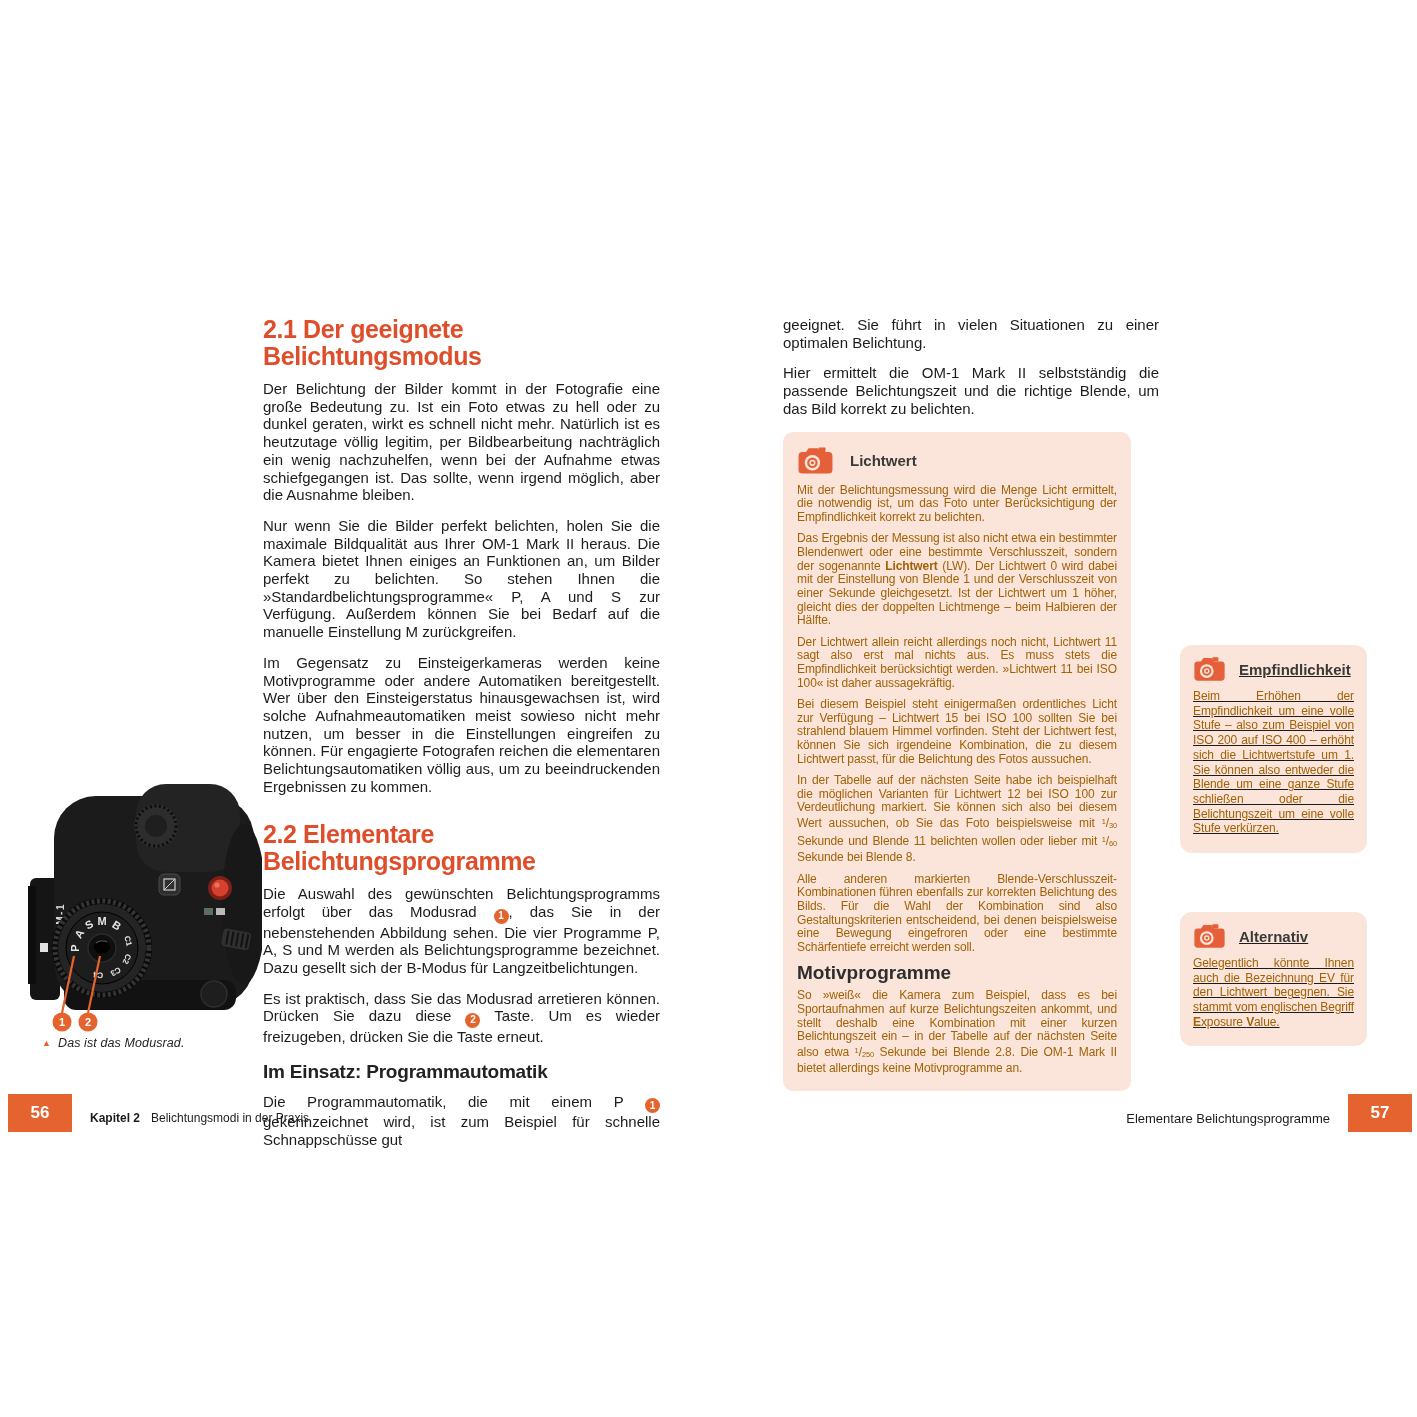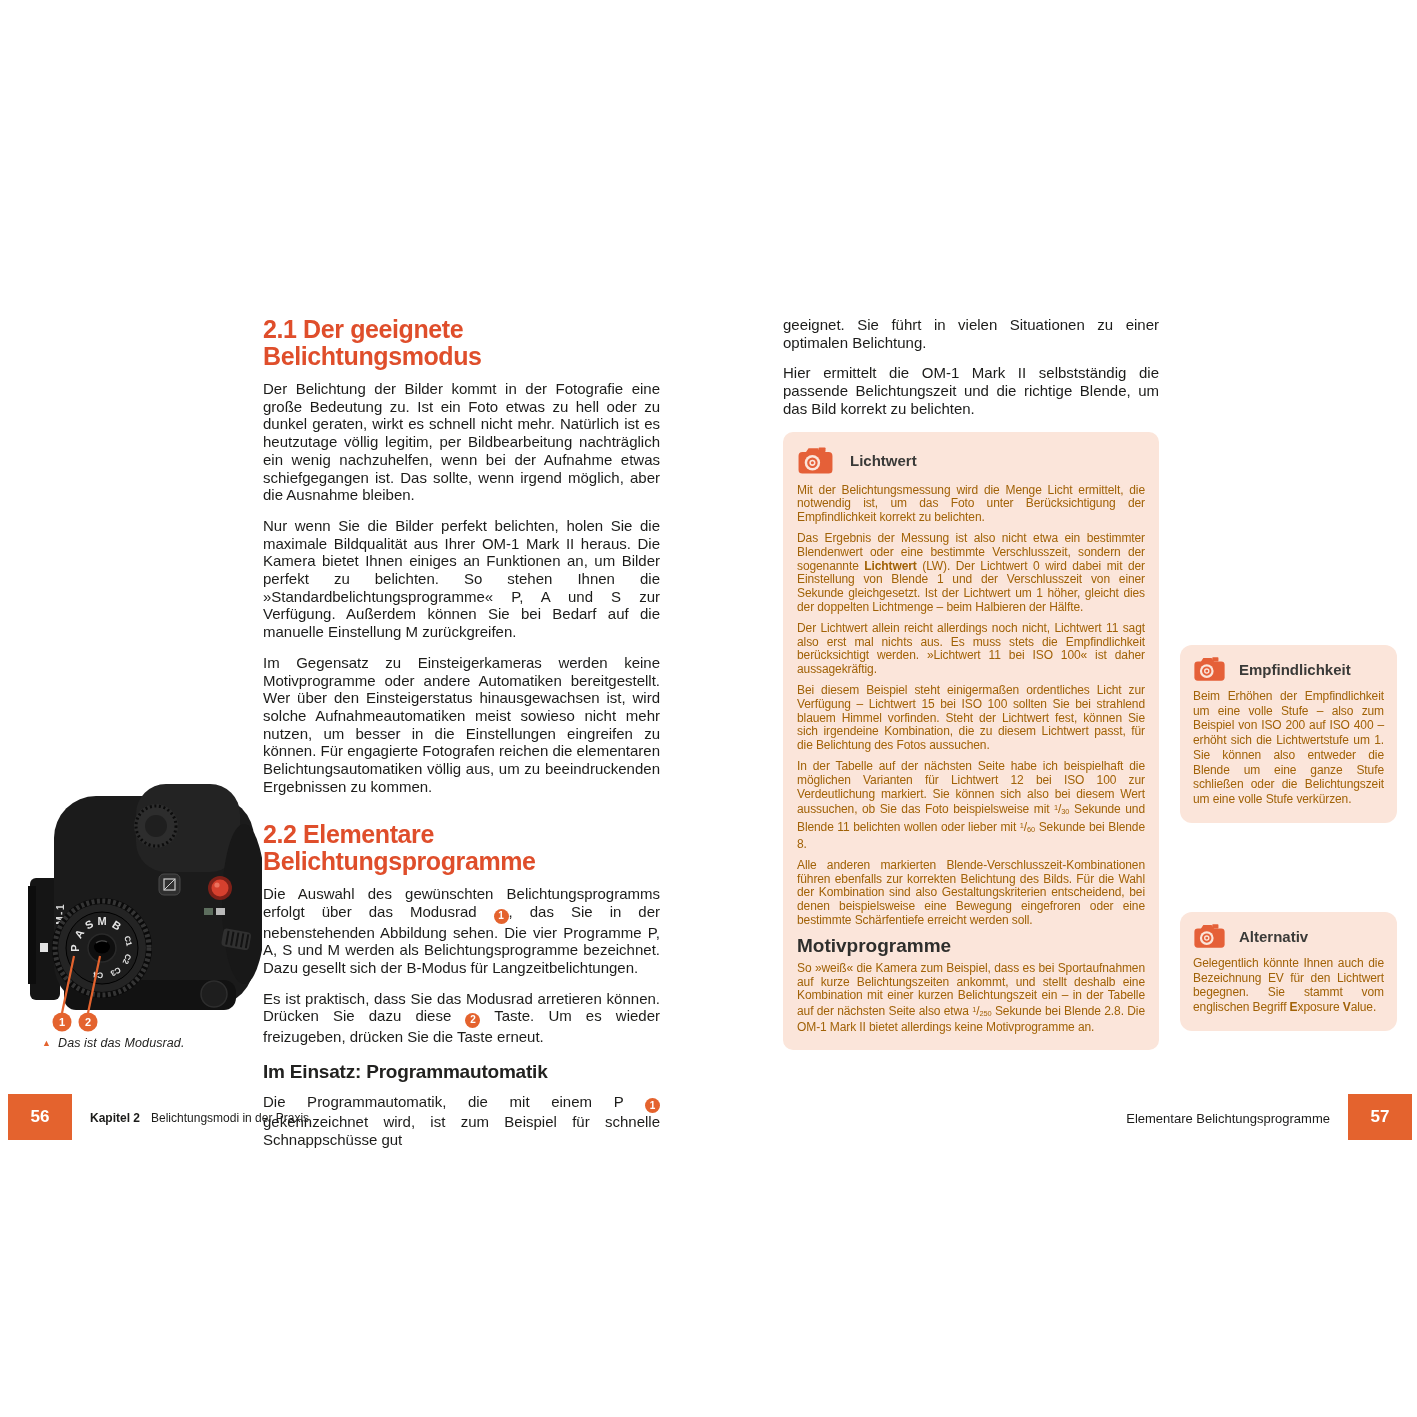--- a/index.html
+++ b/index.html
@@ -21,38 +21,38 @@
   .body-p{font-size:15px;line-height:17.7px;text-align:justify;margin:0 0 13px;}
   .sub-h{font-size:19px;font-weight:bold;color:#222220;margin:15px 0 10px;letter-spacing:-0.2px;}
   
   .badge{display:inline-flex;align-items:center;justify-content:center;width:15px;height:15px;border-radius:50%;
     background:var(--accent2);color:#fff;font-size:10px;font-weight:bold;vertical-align:-2px;line-height:1;}
   .frac{white-space:nowrap;}
   .frac sup{font-size:.62em;vertical-align:.4em;}
   .frac sub{font-size:.62em;vertical-align:-.2em;}
   
   .infobox{background:var(--boxbg);border-radius:10px;box-sizing:border-box;}
-  .box-main{margin-top:14px;width:376px;padding:11px 14px 8px;}
+  .box-main{margin-top:14px;width:348px;padding:11px 14px 8px;}
   .box-head{display:flex;align-items:center;gap:16px;margin:2px 0 8px;}
   .cam-icon{width:37px;height:31px;flex:0 0 auto;}
   .box-title{font-size:15px;font-weight:bold;color:#3A3A38;}
   .boxp{font-size:12px;line-height:13.7px;letter-spacing:-0.1px;text-align:justify;color:#a16207;margin:0 0 7.5px;}
   .box-subhead{font-size:19px;font-weight:bold;color:#2E2E2C;margin:4px 0 5px;}
-  .box-side{position:absolute;width:217px;padding:10px 13px 9px;border-radius:12px;}
+  .box-side{position:absolute;width:187px;padding:10px 13px 9px;border-radius:12px;text-decoration:underline;}
   #box-empf{left:1180px;top:645px;}
   #box-alt{left:1180px;top:912px;}
   .box-side .box-head{gap:13px;margin:0 0 6px;}
   .box-side .cam-icon{width:33px;height:28px;}
   .box-side .boxp{font-size:12px;line-height:14.7px;}
   
   #figure{position:absolute;left:28px;top:782px;width:234px;height:252px;}
   .fig-caption{position:absolute;left:42px;top:1036px;font-size:12.5px;font-style:italic;color:#242422;letter-spacing:0.1px;}
   .cap-marker{color:var(--accent2);font-size:9px;font-style:normal;margin-right:7px;vertical-align:1.5px;}
   
-  .pagenum{position:absolute;width:64px;height:46px;background:var(--accent2);color:#fff;font-weight:bold;font-size:17px;
+  .pagenum{position:absolute;width:64px;height:38px;background:var(--accent2);color:#fff;font-weight:bold;font-size:17px;
     display:flex;align-items:center;justify-content:center;}
   #pn-left{left:8px;top:1094px;}
   #pn-right{left:1348px;top:1094px;}
   .footer-left{position:absolute;left:90px;top:1111px;font-size:12px;}
   .footer-left .lbl{font-weight:bold;margin-right:11px;}
   .footer-right{position:absolute;right:87px;top:1111px;font-size:13px;}
 </style>
 </head>
 <body>
 

